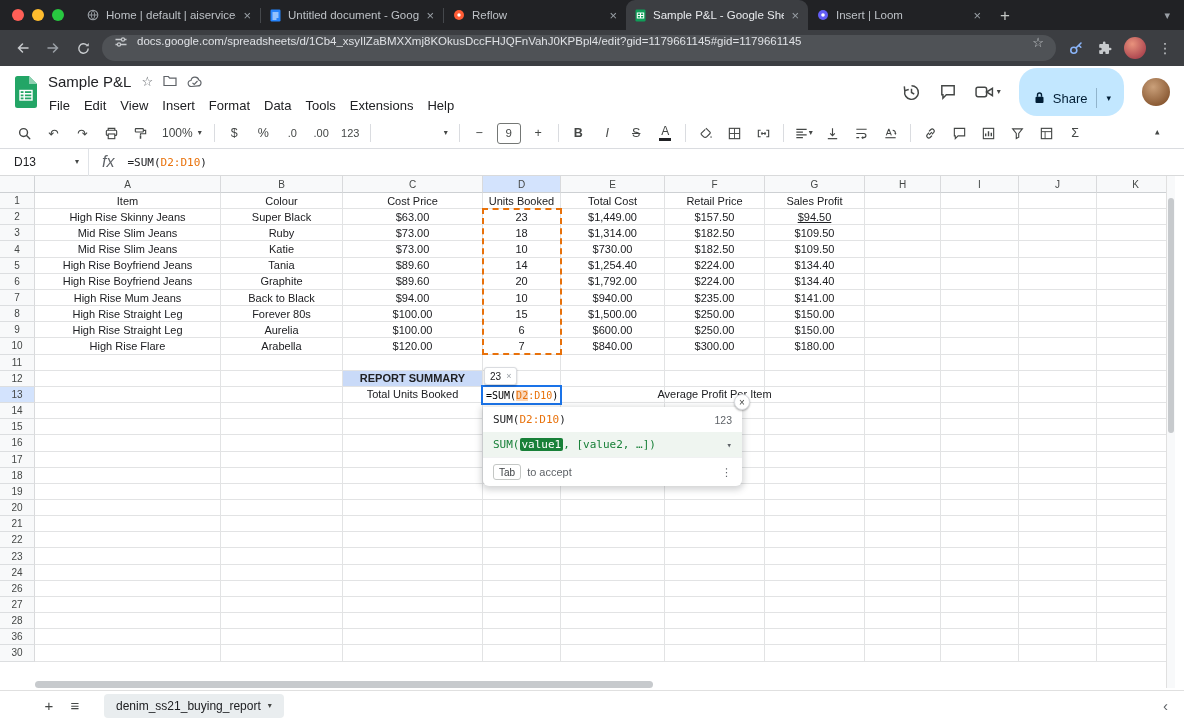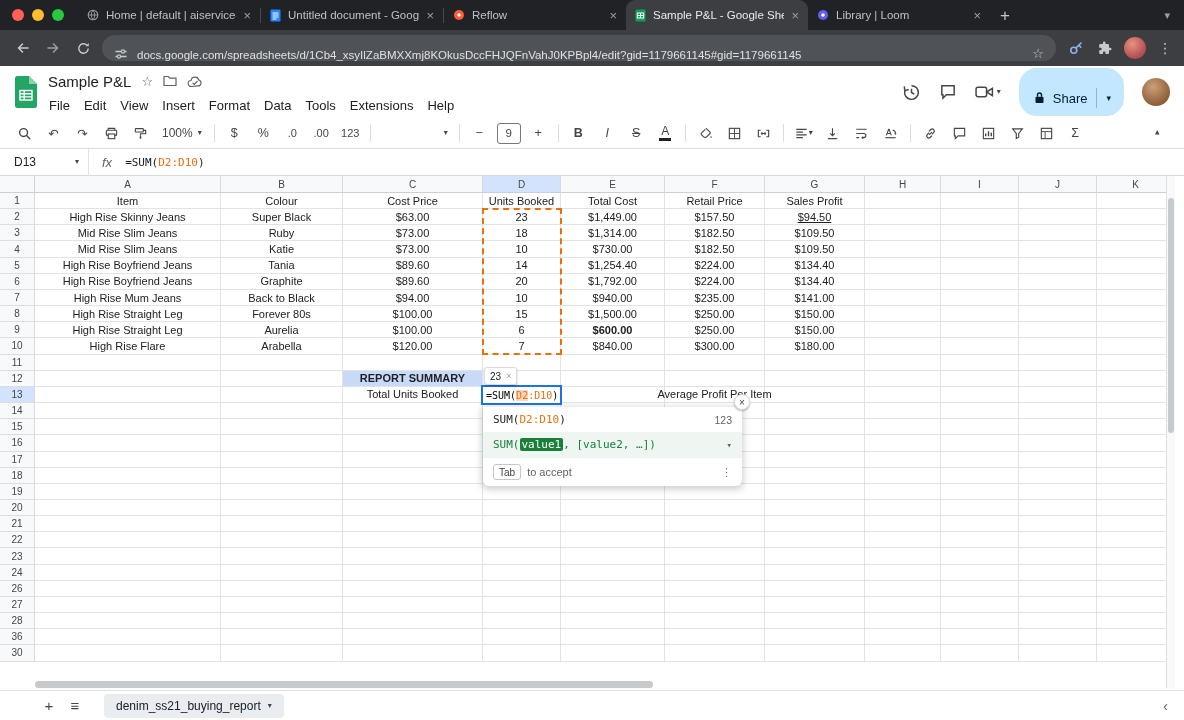--- a/index.html
+++ b/index.html
@@ -16,21 +16,21 @@
   .tab.active{background:#3c3e42;border-radius:9px 9px 0 0;color:#e8eaed}
   .tab .ttl{flex:1;overflow:hidden;white-space:nowrap}
   .tab .x{color:#9aa0a6;font-size:13px;flex:none;line-height:1}
   .tabdiv{width:1px;height:15px;background:#45484c}
   .newtab{margin-left:10px;color:#c4c7c5;font-size:17px;line-height:1}
   .strip-chev{margin-left:auto;margin-right:14px;color:#9aa0a6;font-size:11px}
 
   
   .urlbar{position:absolute;left:0;top:30px;width:100%;height:36px;background:#3c3e42;display:flex;align-items:center;gap:8px;padding:0 12px;box-sizing:border-box}
   .navbtn{width:22px;height:22px;display:flex;align-items:center;justify-content:center}
-  .omnibox{flex:1;min-width:0;height:26px;background:#4f5256;border-radius:14px;display:flex;align-items:flex-end;gap:9px;padding:0 12px;color:#dfe1e5;font-size:11.5px}
+  .omnibox{flex:1;min-width:0;height:26px;background:#4f5256;border-radius:14px;display:flex;align-items:flex-start;gap:9px;padding:0 12px;color:#dfe1e5;font-size:11.5px}
   .omnibox .url{flex:1;overflow:hidden;white-space:nowrap}
   .omnibox .star{color:#c7cacd;font-size:13px}
   .urlicons{display:flex;align-items:center;gap:12px;margin-left:4px}
   .avatar-sm{width:22px;height:22px;border-radius:50%;background:radial-gradient(circle at 38% 32%,#e8927c,#b04a52 72%)}
   .dots{color:#c7cacd;font-size:14px;line-height:1}
 
   
   .appheader{position:absolute;left:0;top:66px;width:100%;height:52px;background:#fff;display:flex;align-items:center;padding:0 14px;box-sizing:border-box}
   .logo{margin-right:10px}
   .tblock{display:flex;flex-direction:column;justify-content:center}
@@ -57,21 +57,21 @@
   .fsbox{width:22px;height:19px;border:1px solid #747775;border-radius:3px;display:flex;align-items:center;justify-content:center;font-size:11.5px;margin:0 3px}
   .tcolor{display:flex;flex-direction:column;align-items:center;line-height:1;font-size:12px}
   .tcolor .bar{width:12px;height:3px;background:#202124;margin-top:1px}
   .fontdrop{width:66px;display:flex;align-items:center;justify-content:flex-end;padding:0 6px;height:24px}
   .tb-end{margin-left:auto;transform:rotate(180deg);font-size:9px;color:#444746;margin-right:14px}
 
   
   .formulabar{position:absolute;left:0;top:149px;width:100%;height:27px;background:#fff;border-bottom:1px solid #d9dadb;display:flex;align-items:center;box-sizing:border-box}
   .namebox{width:88px;display:flex;align-items:center;justify-content:space-between;padding:0 9px 0 14px;font-size:12px;color:#202124;box-sizing:border-box;flex:none}
   .fbdiv{width:1px;height:27px;background:#e0e3e7;flex:none}
-  .fx{font-style:italic;color:#5f6368;font-size:13px;padding:0 13px}
+  .fx{font-style:italic;color:#5f6368;font-size:16px;padding:0 13px}
   .formula,.mono{font-family:"DejaVu Sans Mono",monospace;font-size:11px;color:#202124}
   .frange{color:#e8710a}
 
   
   .gridwrap{position:absolute;left:0;top:176px;width:1175px;height:512px;background:#fff;overflow:hidden}
   .colrow{display:flex;height:17px}
   .corner{width:35px;height:17px;background:#f8f9fa;border-right:1px solid #d0d3d6;border-bottom:1px solid #cdd0d3;box-sizing:border-box;flex:none}
   .colhdr{height:17px;background:#f8f9fa;border-right:1px solid #d9dadc;border-bottom:1px solid #cdd0d3;box-sizing:border-box;display:flex;align-items:center;justify-content:center;font-size:10px;color:#444746;flex:none}
   .colhdr.hl,.rownum.hl{background:#d3e3fd}
   .grow{display:flex;height:16.17px}
@@ -149,21 +149,21 @@
         <path d="M2.3 6.5h6.4M5.5 4v5" stroke="#fff" stroke-width="1"></path>
       </svg>
     <span class="ttl">Sample P&amp;L - Google Sheets</span>
     <span class="x">×</span>
   </div>
   <div class="tab">
     <svg width="12" height="12" viewBox="0 0 12 12">
         <circle cx="6" cy="6" r="5" fill="#625df5"></circle>
         <circle cx="6" cy="6" r="1.8" fill="#fff"></circle>
       </svg>
-    <span class="ttl">Library | Loom</span>
+    <span class="ttl">Insert | Loom</span>
     <span class="x">×</span>
   </div>
   <span class="newtab">+</span>
   <span class="strip-chev">▾</span>
 </div>
 
 <div class="urlbar">
   <span class="navbtn">
     <svg width="16" height="16" viewBox="0 0 16 16">
         <path d="M13 8H3.5M7.5 4 3.5 8l4 4" fill="none" stroke="#c7cacd" stroke-width="1.5" stroke-linecap="round"></path>
@@ -538,21 +538,21 @@
         <div class="cell" style="width: 78px;"></div>
         <div class="cell" style="width: 78px;"></div>
         <div class="cell" style="width: 78px;"></div>
       </div>
       <div class="grow">
         <div class="rownum">9</div>
         <div class="cell" style="width: 186px;">High Rise Straight Leg</div>
         <div class="cell" style="width: 122px;">Aurelia</div>
         <div class="cell" style="width: 140px;">$100.00</div>
         <div class="cell" style="width: 78px;">6</div>
-        <div class="cell" style="width: 104px; font-weight: bold;">$600.00</div>
+        <div class="cell" style="width: 104px;">$600.00</div>
         <div class="cell" style="width: 100px;">$250.00</div>
         <div class="cell" style="width: 100px;">$150.00</div>
         <div class="cell" style="width: 76px;"></div>
         <div class="cell" style="width: 78px;"></div>
         <div class="cell" style="width: 78px;"></div>
         <div class="cell" style="width: 78px;"></div>
       </div>
       <div class="grow">
         <div class="rownum">10</div>
         <div class="cell" style="width: 186px;">High Rise Flare</div>

